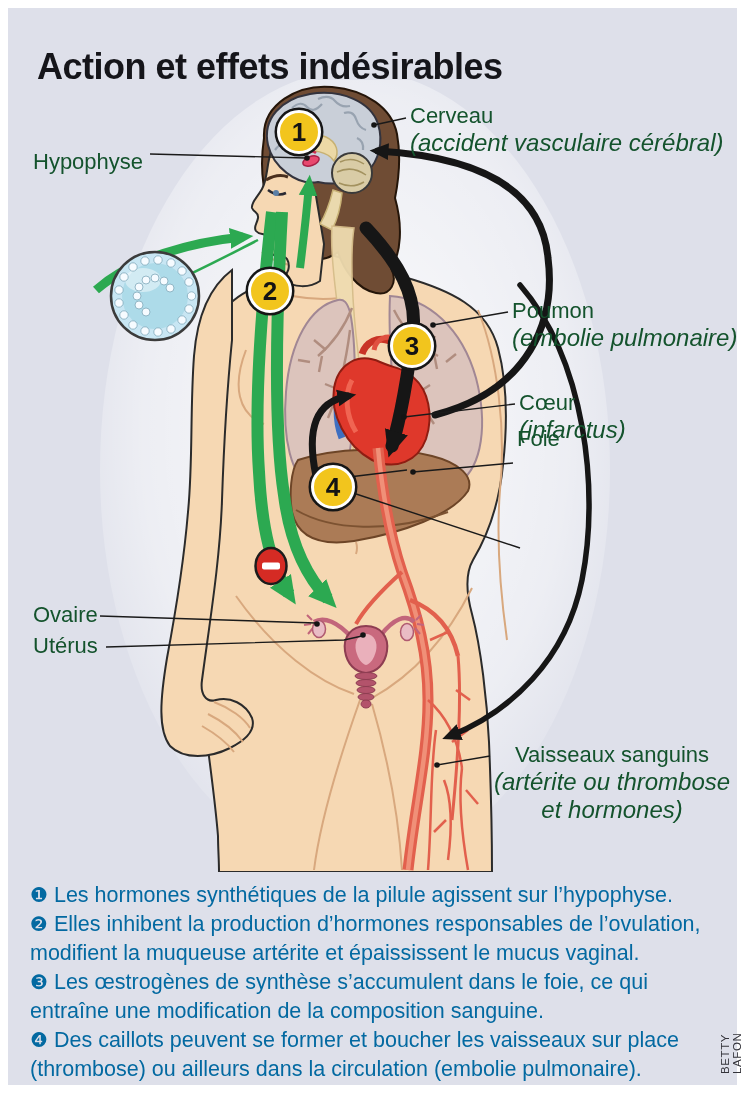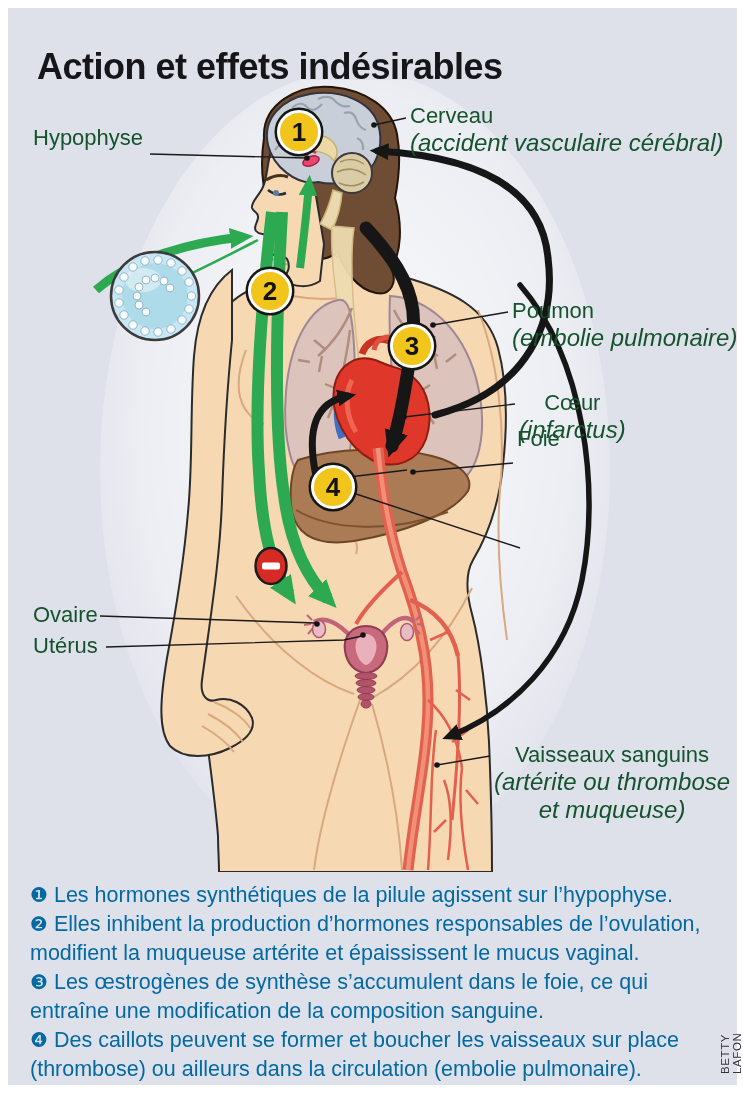--- a/index.html
+++ b/index.html
@@ -289,48 +289,48 @@
   <div class="marker" style="left:248px;top:269px;">
     <span>2</span>
     </div>
   <div class="marker" style="left:390px;top:324px;">
     <span>3</span>
     </div>
   <div class="marker" style="left:311px;top:465px;">
     <span>4</span>
     </div>
 
-  <div class="label" style="left:33px;top:125px;text-align:center;">
+  <div class="label" style="left:33px;top:149px;text-align:center;">
     <span>Hypophyse</span></div>
 
   <div class="label" style="left:410px;top:103px;">
     <span>Cerveau</span>
     <span class="sub">(accident vasculaire cérébral)</span></div>
 
   <div class="label" style="left:512px;top:298px;">
     <span>Poumon</span>
     <span class="sub">(embolie pulmonaire)</span></div>
 
-  <div class="label" style="left:519px;top:390px;text-align:center;">
+  <div class="label" style="left:519px;top:390px;">
     <span>Cœur</span>
     <span class="sub">(infarctus)</span></div>
 
   <div class="label" style="left:517px;top:426px;">
     <span>Foie</span></div>
 
   <div class="label" style="left:33px;top:602px;text-align:center;">
     <span>Ovaire</span></div>
 
   <div class="label" style="left:33px;top:633px;">
     <span>Utérus</span></div>
 
   <div class="label" style="left:494px;top:742px;text-align:center;">
     <span>Vaisseaux sanguins</span>
     <span class="sub">(artérite ou thrombose</span>
-    <span class="sub">et muqueuse)</span></div>
+    <span class="sub">et hormones)</span></div>
 
   <div class="legend">
     <p>
       <span class="num">❶</span><span class="txt">Les hormones synthétiques de la pilule agissent sur l’hypophyse.</span></p>
     <p>
       <span class="num">❷</span><span class="txt">Elles inhibent la production d’hormones responsables de l’ovulation,
 modifient la muqueuse artérite et épaississent le mucus vaginal.</span></p>
     <p>
       <span class="num">❸</span><span class="txt">Les œstrogènes de synthèse s’accumulent dans le foie, ce qui
 entraîne une modification de la composition sanguine.</span></p>

